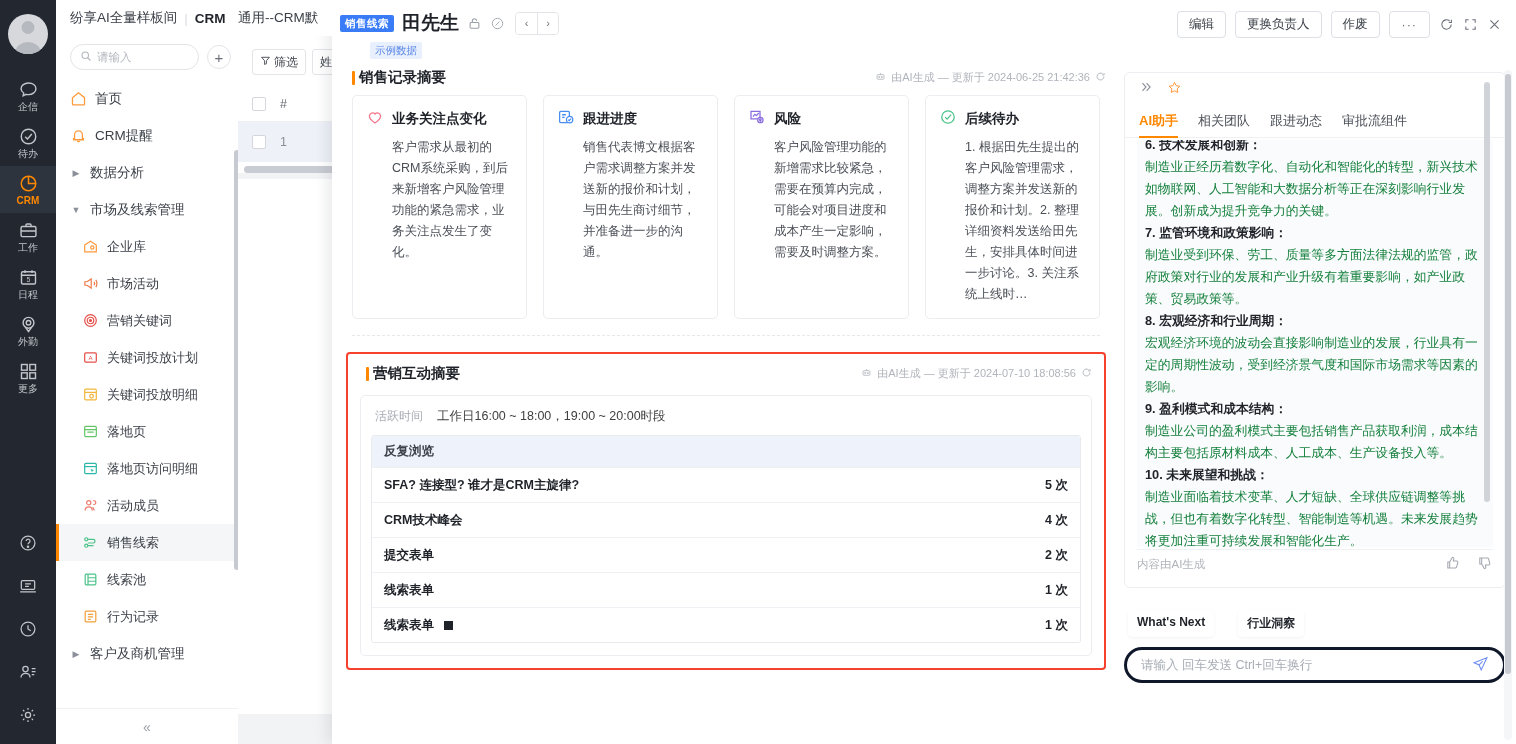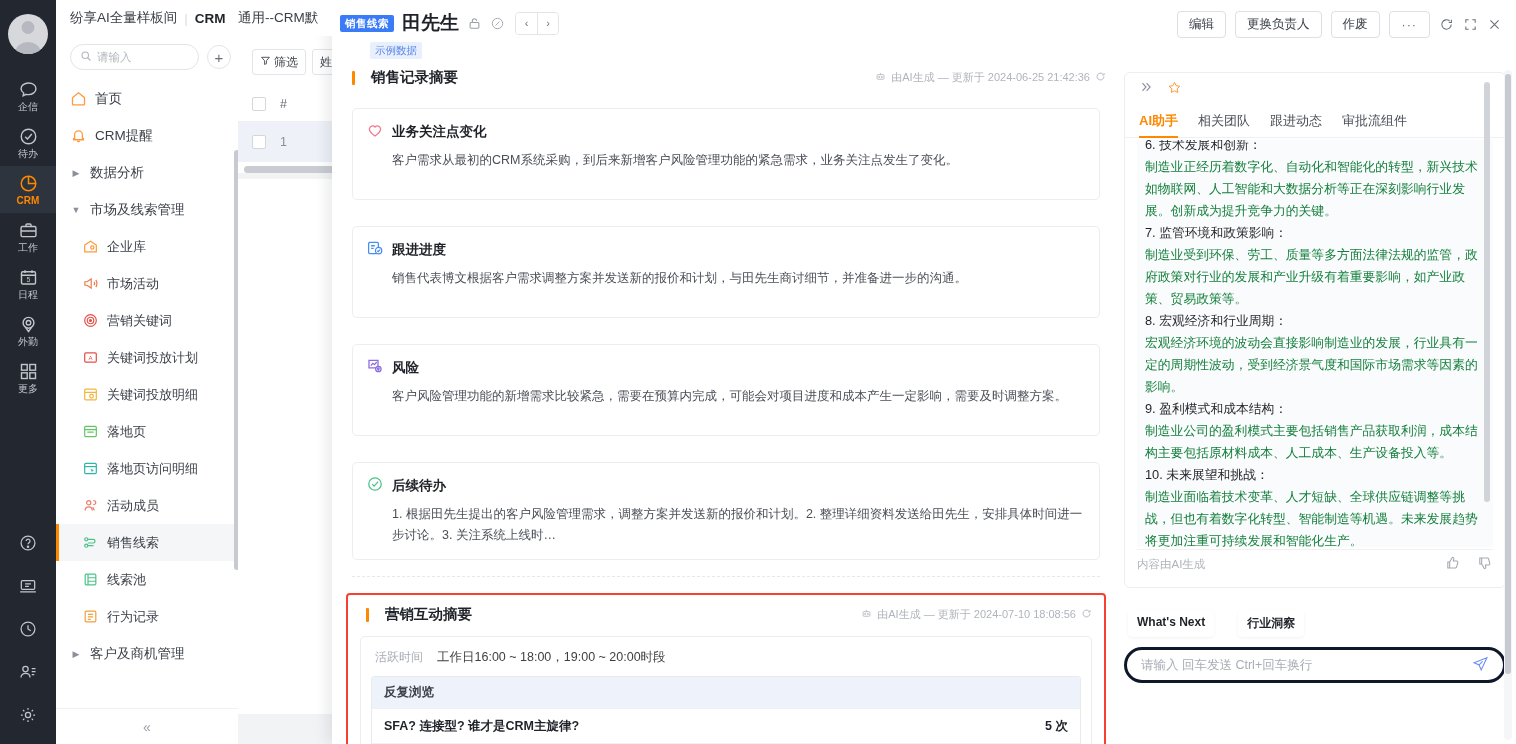--- a/index.html
+++ b/index.html
@@ -177,31 +177,31 @@
   }
   .sum-col {
     flex: 1 1 auto; min-width: 0;
     padding: 0 12px 0 14px; overflow: hidden; position: relative;
   }
   .sec-head {
     display: flex; align-items: center; justify-content: space-between;
     padding-left: 6px;
   }
   .sec-title {
-    display: flex; align-items: center; gap: 16px;
+    display: flex; align-items: center; gap: 4px;
     font-size: 14.5px; font-weight: bold; color: #1f2329;
   }
   .sec-bar { width: 3px; height: 14px; background: #ff8800; border-radius: 1px; }
   .sec-meta {
     display: flex; align-items: center; gap: 5px;
     font-size: 11px; color: #b0b4bb;
   }
   .grid2 {
-    display: grid; grid-template-columns: 1fr; gap: 26px;
-    margin-top: 21px; padding: 0 6px;
+    display: grid; grid-template-columns: 1fr 1fr 1fr 1fr; gap: 16px;
+    margin-top: 8px; padding: 0 6px;
   }
   .mcard {
     border: 1px solid #ebedf0; border-radius: 5px; padding: 12px 13px 13px 13px;
     background: #fff; min-height: 92px;
   }
   .mc-head { display: flex; align-items: center; gap: 8px; }
   .mc-title { font-size: 13.5px; font-weight: bold; color: #1f2329; }
   .mc-text {
     margin-top: 7px; padding-left: 26px;
     font-size: 12.5px; line-height: 21px; color: #4a4f57;
@@ -261,21 +261,21 @@
     height: 2px; background: #ff8800;
   }
   .ai-scroll {
     position: absolute; left: 6px; right: 6px; top: 67px; bottom: 40px;
     overflow: hidden; padding: 0 6px;
   }
   .ai-msg {
     background: #fafbfc; border-radius: 4px; padding: 4px 8px 8px 8px;
     margin-top: -10px;
   }
-  .ai-h { font-size: 12.8px; font-weight: normal; color: #1f2329; line-height: 22px; }
+  .ai-h { font-size: 12.8px; font-weight: bold; color: #1f2329; line-height: 22px; }
   .ai-p { font-size: 12.8px; color: #15803d; line-height: 22px; }
   .ai-foot {
     position: absolute; left: 12px; right: 12px; bottom: 8px; height: 30px;
     border-top: 1px solid #f0f1f3;
     display: flex; align-items: center; justify-content: space-between;
   }
   .ai-foot .by { font-size: 11.5px; color: #b0b4bb; }
   .ai-foot .fb { display: flex; gap: 16px; color: #a3a8b0; }
   .quick-row { display: flex; gap: 24px; margin-top: 22px; padding-left: 4px; }
   .quickchip {

